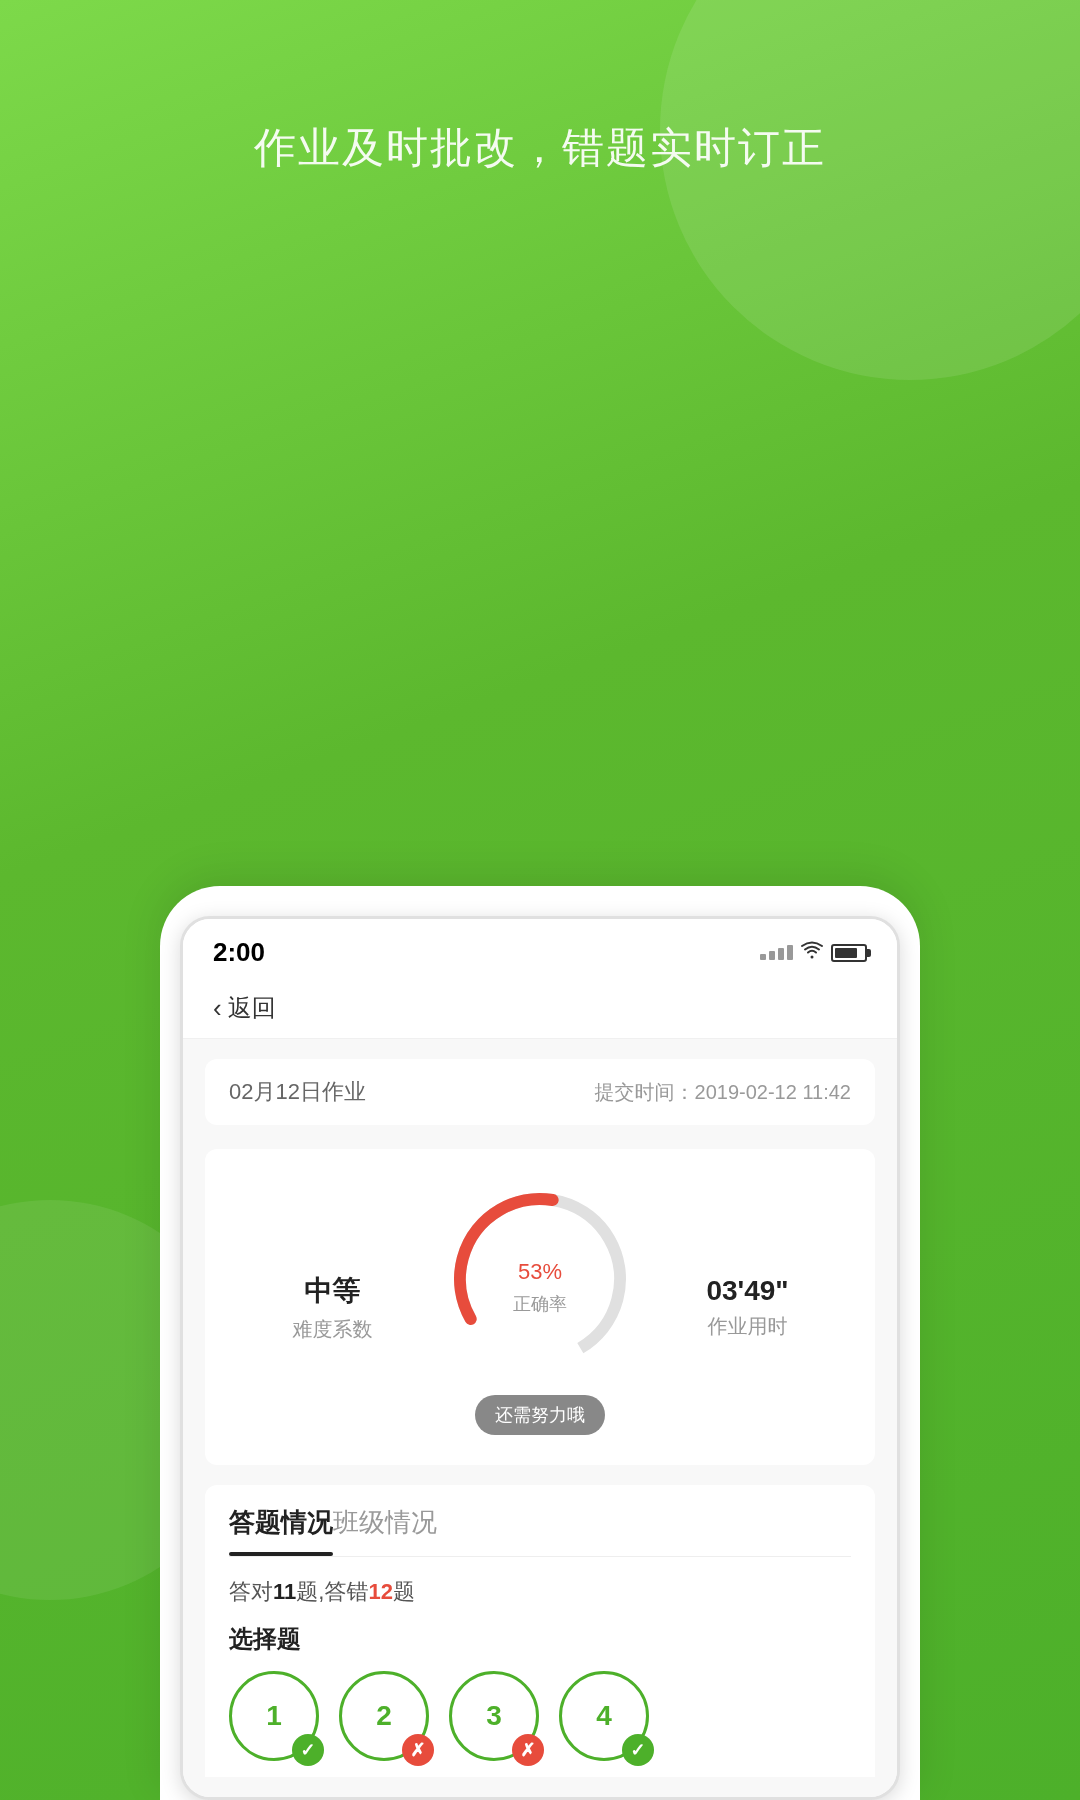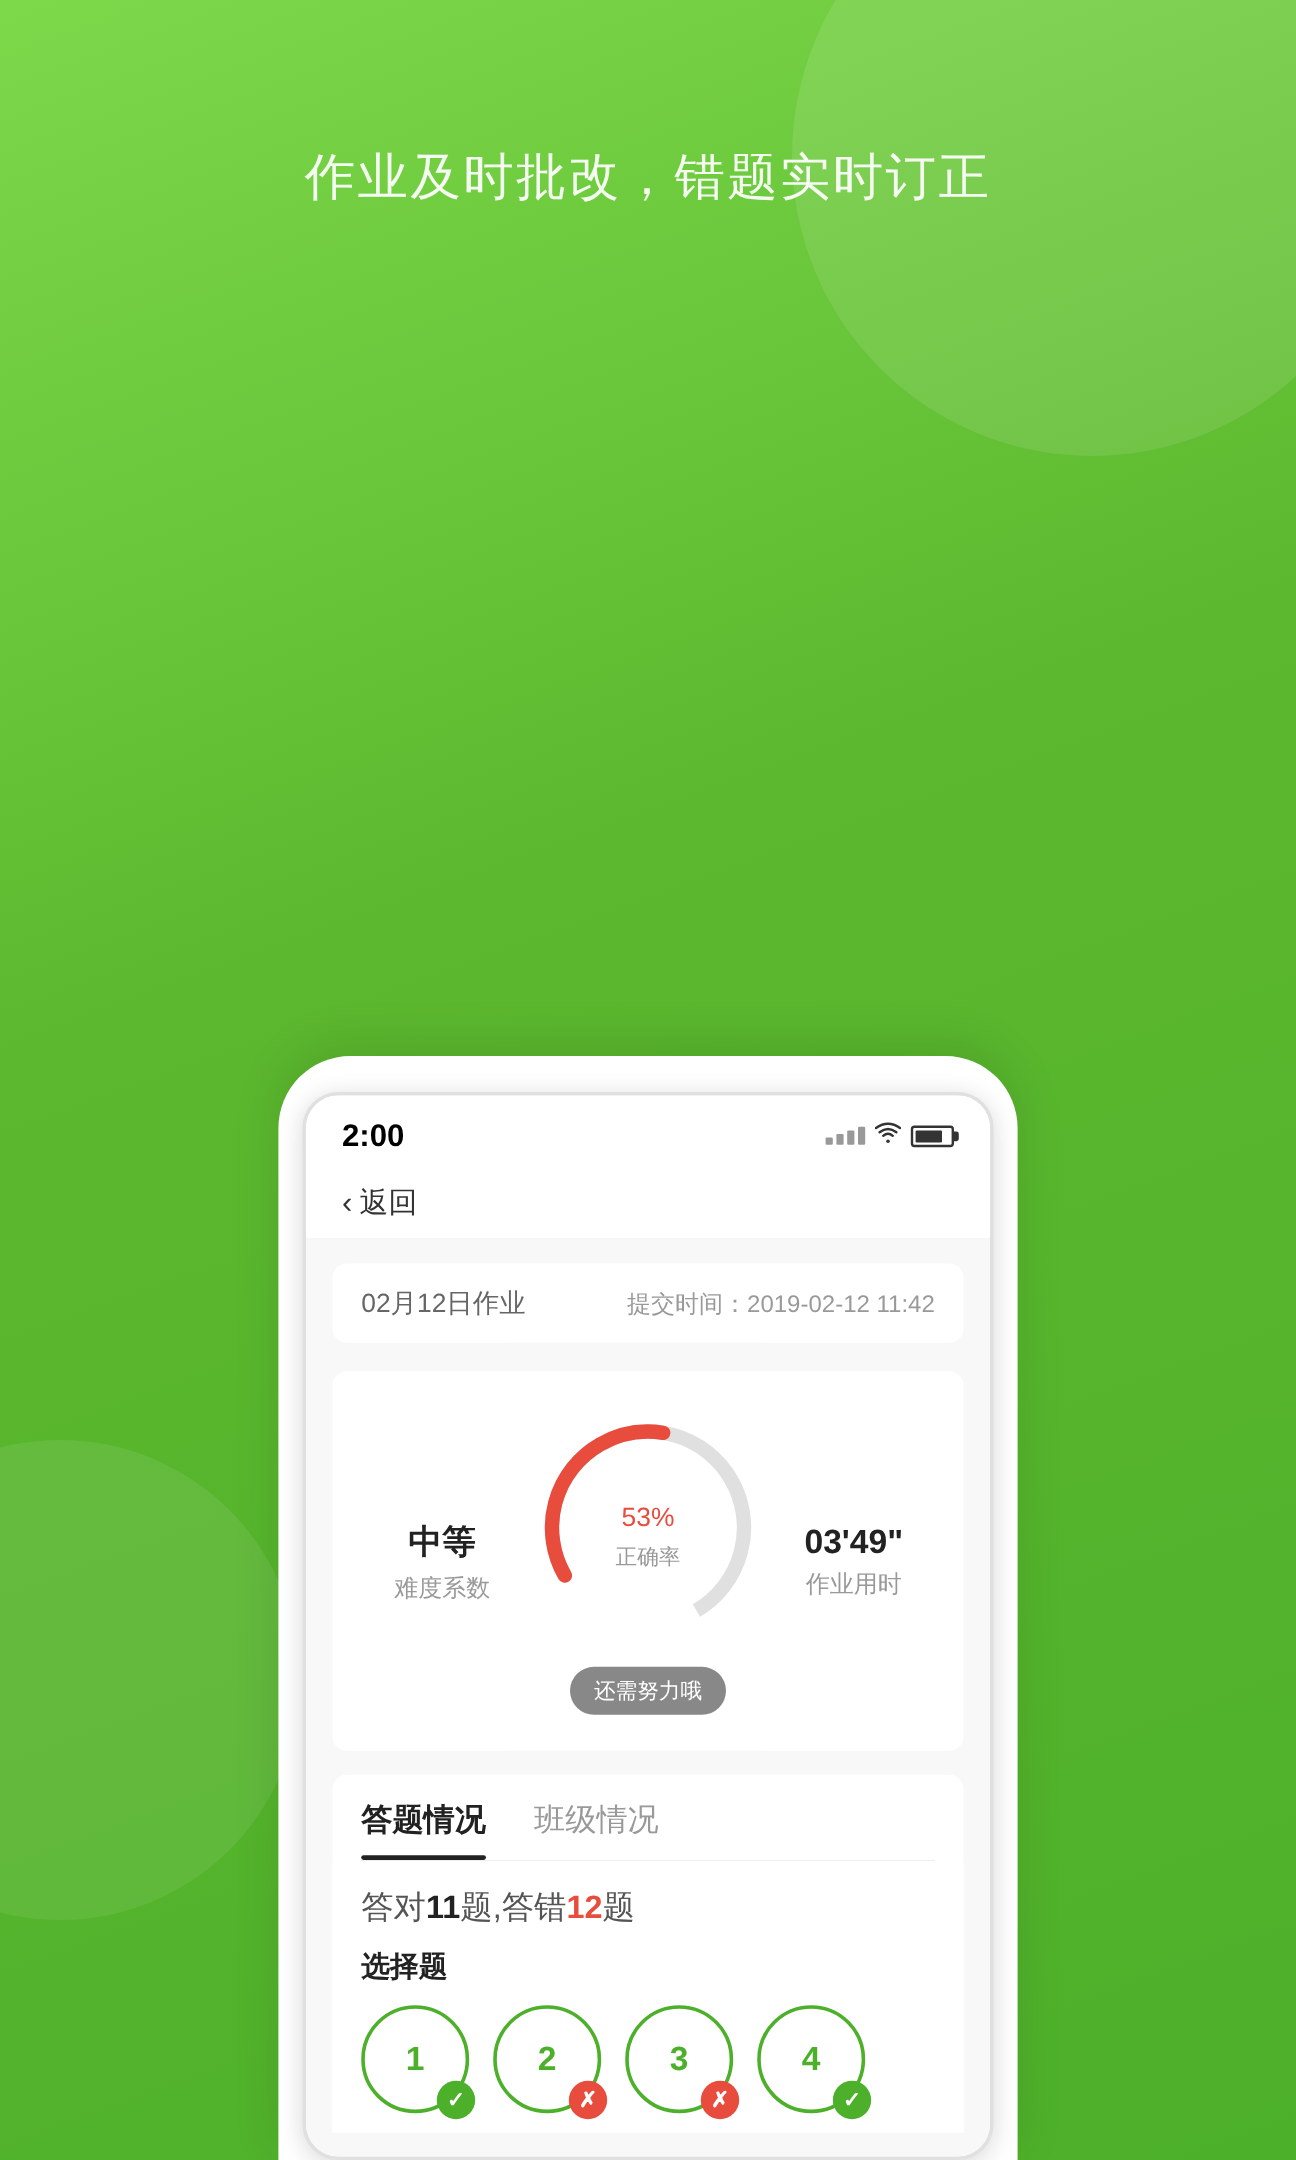--- a/index.html
+++ b/index.html
@@ -54,21 +54,21 @@
       color: rgba(255,255,255,0.92);
       letter-spacing: 2px;
     }
 
     
     .phone-container {
       position: absolute;
       bottom: 0;
       left: 50%;
       transform: translateX(-50%);
-      width: 616px;
+      width: 760px;
     }
 
     
     .phone-card {
       background: white;
       border-radius: 60px 60px 0 0;
       padding: 30px 20px 0 20px;
       box-shadow: 0 -10px 40px rgba(0,0,0,0.1);
     }
 
@@ -320,21 +320,20 @@
     
     .tabs-section {
       background: white;
       border-radius: 12px 12px 0 0;
       padding: 0;
       margin-bottom: 0;
     }
     .tabs-header {
       display: flex;
       padding: 20px 24px 0 24px;
-      gap: 40px;
     }
     .tab-item {
       font-size: 26px;
       color: #999;
       padding-bottom: 16px;
       cursor: pointer;
       position: relative;
     }
     .tab-item.active {
       color: #222;
@@ -355,21 +354,21 @@
       background: #eee;
       margin: 0 24px;
     }
 
     
     .answer-stats {
       background: white;
       padding: 20px 24px 16px 24px;
     }
     .answer-summary {
-      font-size: 27px;
+      font-size: 22px;
       color: #555;
       margin-bottom: 16px;
     }
     .answer-summary .highlight {
       font-weight: 700;
       color: #222;
     }
     .question-type-label {
       font-size: 24px;
       font-weight: 600;

